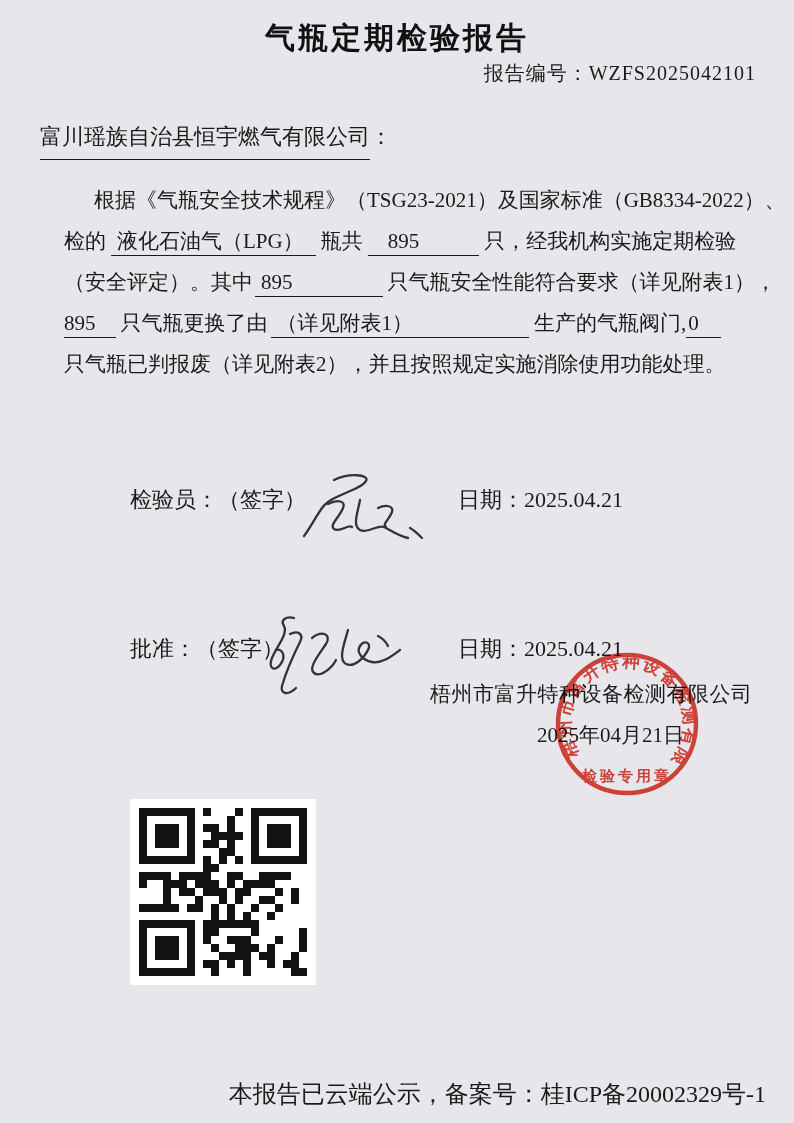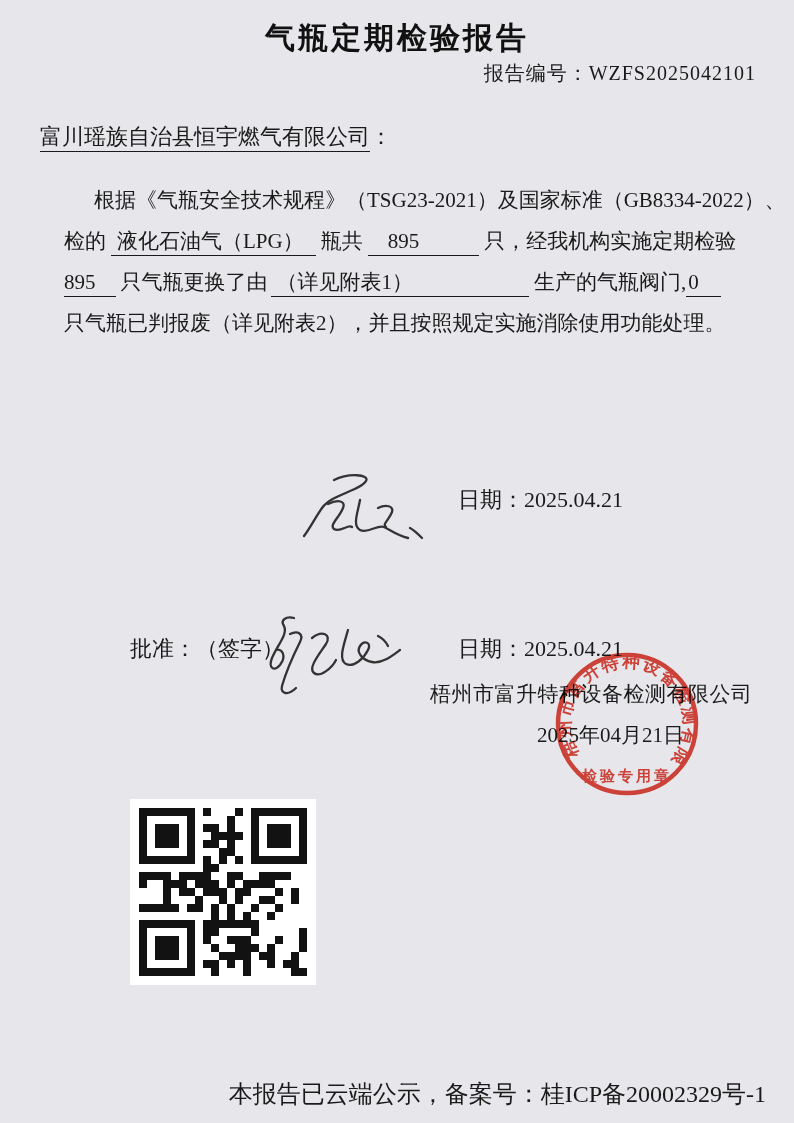--- a/index.html
+++ b/index.html
@@ -9,21 +9,21 @@
     font-family:"Liberation Serif","DejaVu Serif",serif;
   }
   .abs{position:absolute;}
   .title{
     left:0;right:0;top:18px;text-align:center;
     font-family:"Liberation Sans","DejaVu Sans",sans-serif;
     font-weight:700;font-size:30px;letter-spacing:3px;color:#111;
   }
   .report-no{right:38px;top:60px;font-size:20px;letter-spacing:1px;}
   .addressee{left:40px;top:122px;font-size:22px;}
-  .addressee .uname{border-bottom:1.5px solid #1a1a1a;padding-bottom:2px;}
+  .addressee .uname{border-bottom:1.5px solid #1a1a1a;padding-bottom:8px;font-family:Liberation Mono, monospace;}
   .body-block{left:40px;top:180px;width:732px;font-size:21px;}
   .bline{height:41px;line-height:41px;white-space:nowrap;margin-left:24px;}
   .indent{padding-left:30px;}
   .blank{
     display:inline-block;line-height:1.25;
     border-bottom:1.5px solid #1a1a1a;
   }
   .b-l2{padding:0 58px 1px 0;}
   .b-l3a{padding:0 12px 1px 6px;margin-left:5px;}
   .b-l3b{padding:0 60px 1px 20px;margin-left:5px;}
@@ -57,24 +57,26 @@
 
   <div class="abs title">气瓶定期检验报告</div>
 
   <div class="abs report-no"><span>报告编号：</span><span>WZFS2025042101</span></div>
 
   <div class="abs addressee"><span class="uname">富川瑶族自治县恒宇燃气有限公司</span><span>：</span></div>
 
   <div class="abs body-block">
     <div class="bline indent">根据《气瓶安全技术规程》（TSG23-2021）及国家标准（GB8334-2022）、</div>
     <div class="bline"><span>检的</span><span class="blank b-l3a">液化石油气（LPG）</span><span class="m-l">瓶共</span><span class="blank b-l3b">895</span><span class="m-l">只，经我机构实施定期检验</span></div>
+    <div class="bline"><span>（安全评定）。其中</span><span class="blank b-l4">895</span><span class="m-l">只气瓶安全性能符合要求（详见附表1），</span></div>
     <div class="bline"><span class="blank b-l5a">895</span><span class="m-l">只气瓶更换了由</span><span class="blank b-l5b">（详见附表1）</span><span class="m-l">生产的气瓶阀门,</span><span class="blank b-l5c">0</span></div>
     <div class="bline">只气瓶已判报废（详见附表2），并且按照规定实施消除使用功能处理。</div>
   </div>
 
+  <div class="abs sig-row insp-label">检验员：（签字）</div>
   <div class="abs sig-row insp-date"><span>日期：</span><span>2025.04.21</span></div>
 
   <svg class="abs sig sig1" width="132" height="86" viewBox="0 0 132 86">
     <path d="M36,10 C50,3 72,4 68,11 C62,21 34,24 24,38 C17,48 12,58 6,66"></path>
     <path d="M30,34 C40,29 48,31 45,38 C41,48 31,55 36,59 C42,63 50,54 54,57"></path>
     <path d="M62,30 C60,42 54,56 62,60 C70,64 80,54 86,57 C92,60 100,66 110,68"></path>
     <path d="M80,38 C88,34 96,36 94,42 C91,50 84,54 88,57"></path>
     <path d="M112,58 C116,60 120,64 124,68"></path>
   </svg>
 

